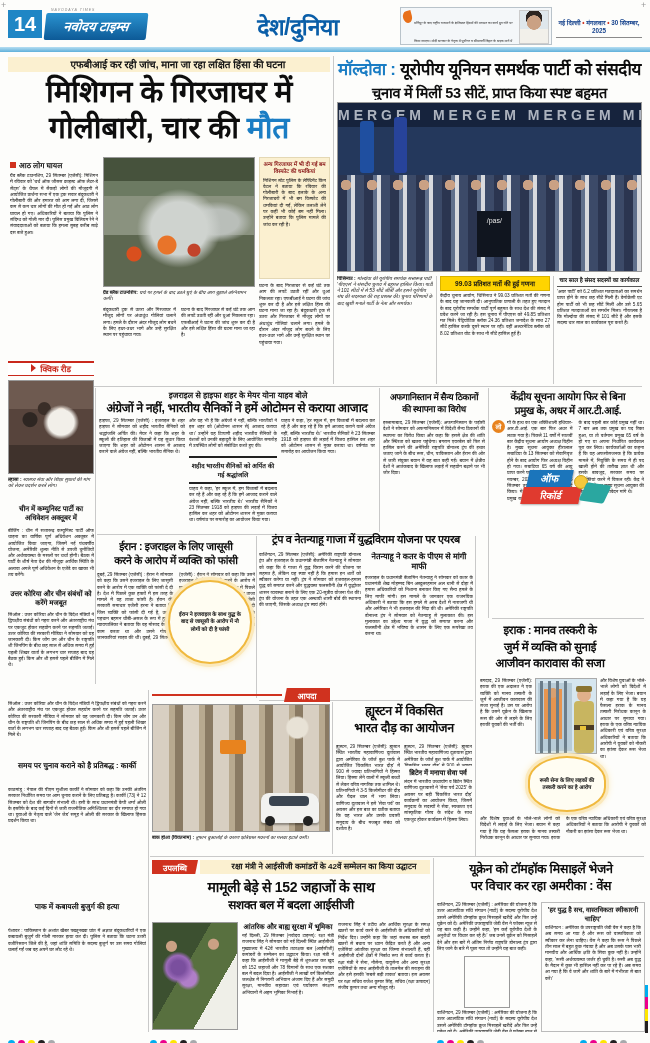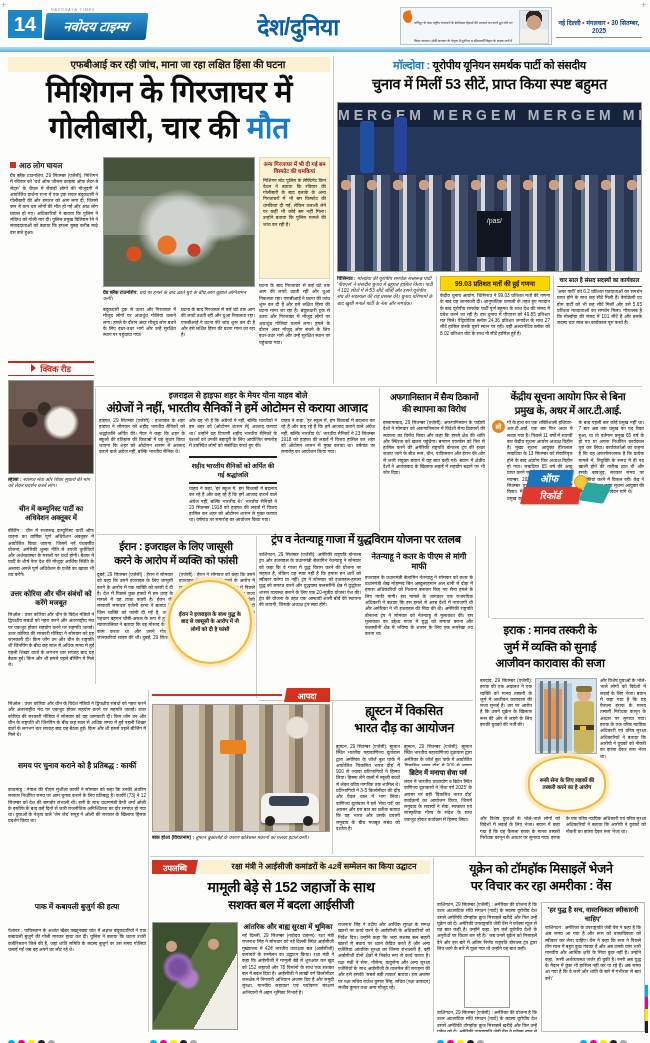--- a/index.html
+++ b/index.html
@@ -97,21 +97,21 @@
 <div class="abs cream" style="left:259px;top:157px;width:71px;height:122px;padding:3px;border:1px solid #e4d8b4;">
   <div class="center" style="font-size:5.6px;font-weight:bold;color:#8b1a1a;line-height:1.3;margin-bottom:2px;">अन्य गिरजाघर में भी दी गई बम विस्फोट की धमकियां</div>
   <div class="bt" style="height:88px;">मिशिगन स्टेट पुलिस के लेफ्टिनेंट किम वेटल ने बताया कि रविवार की गोलीबारी के बाद इलाके के अन्य गिरजाघरों में भी बम विस्फोट की धमकियां दी गईं, लेकिन तलाशी लेने पर कहीं भी कोई बम नहीं मिला। उन्होंने बताया कि पुलिस मामले की जांच कर रही है।</div>
 </div>
 <div class="abs bt" style="left:259px;top:283px;width:71px;height:100px;">
   <span>घटना के बाद गिरजाघर से कई घंटे तक आग की लपटें उठती रहीं और धुआं निकलता रहा। एफबीआई ने घटना की जांच शुरू कर दी है और इसे लक्षित हिंसा की घटना माना जा रहा है।</span> <span>बंदूकधारी ट्रक से उतरा और गिरजाघर में मौजूद लोगों पर अंधाधुंध गोलियां चलाने लगा। हमले के दौरान अंदर मौजूद लोग बचने के लिए इधर-उधर भागे और उन्हें सुरक्षित स्थान पर पहुंचाया गया।</span>
 </div>
 
 <div class="abs vr" style="left:333px;top:56px;height:328px;"></div>
 <div class="abs center" style="left:337px;top:58px;width:305px;height:42px;overflow:hidden;">
-  <div class="hl" style="font-size:11px;line-height:1.45;white-space:nowrap;">
+  <div class="hl" style="font-size:17px;line-height:1.45;white-space:nowrap;">
     <span class="blue">मॉल्दोवा :</span>
     <span>यूरोपीय यूनियन समर्थक पार्टी को संसदीय</span>
   </div>
   <div class="hl" style="font-size:14.5px;line-height:1.4;white-space:nowrap;"><span>चुनाव में मिलीं 53 सीटें, प्राप्त किया स्पष्ट बहुमत</span></div>
 </div>
 <div class="abs photo" style="left:337px;top:102px;width:305px;height:170px;border:1px solid #999;background:linear-gradient(180deg,#16233d 0 14%, #24385c 14% 55%, #31415c 55% 100%);">
   <div style="position:absolute;left:0;top:4px;width:100%;color:#c8cdd6;font-weight:bold;font-size:14px;letter-spacing:4px;white-space:nowrap;overflow:hidden;opacity:.85;">MERGEM   MERGEM   MERGEM   MERGEM</div>
   <div style="position:absolute;left:22px;top:18px;width:14px;height:52px;background:#1f4fa0;border-radius:3px;"></div>
   <div style="position:absolute;left:56px;top:14px;width:13px;height:56px;background:#27439a;border-radius:3px;"></div>
   <div style="position:absolute;left:0;bottom:0;width:100%;height:96px;
@@ -203,21 +203,21 @@
 <div class="abs center" style="left:97px;top:539px;width:158px;overflow:hidden;">
   <div class="hl" style="font-size:10.5px;line-height:1.4;white-space:nowrap;"><span>ईरान : इजराइल के लिए जासूसी</span></div>
   <div class="hl" style="font-size:10.5px;line-height:1.3;white-space:nowrap;"><span>करने के आरोप में व्यक्ति को फांसी</span></div>
 </div>
 <div class="abs bt" style="left:97px;top:572px;width:158px;height:112px;column-count:2;column-gap:6px;">
   <span>दुबई, 29 सितम्बर (एजेंसी) : ईरान ने सोमवार को कहा कि उसने इजराइल के लिए जासूसी करने के आरोप में एक व्यक्ति को फांसी दे दी है। देश में पिछले कुछ हफ्तों में इस तरह के मामले में यह ताजा फांसी है। ईरान की सरकारी समाचार एजेंसी इरना ने बताया कि जिस व्यक्ति को फांसी दी गई है, उसकी पहचान बहमन चौबी-असल के रूप में हुई है। न्यायपालिका ने बताया कि वह मोसाद के लिए काम करता था और उसने गोपनीय जानकारियां साझा की थीं।</span> <span>दुबई, 29 सितम्बर (एजेंसी) : ईरान ने सोमवार को कहा कि उसने इजराइल के लिए जासूसी करने के आरोप में एक व्यक्ति को फांसी दे दी है। देश में पिछले कुछ हफ्तों में इस तरह के मामले में यह ताजा फांसी है। ईरान की सरकारी समाचार एजेंसी इरना ने बताया कि जिस व्यक्ति को फांसी दी गई है, उसकी पहचान बहमन चौबी-असल के रूप में हुई है। न्यायपालिका ने बताया कि वह मोसाद के लिए काम करता था और उसने गोपनीय जानकारियां साझा की थीं।</span>
 </div>
 <div class="abs pullquote" style="left:168px;top:580px;width:84px;height:84px;">ईरान ने इजराइल के साथ युद्ध के बाद से जासूसी के आरोप में नौ लोगों को दी है फांसी</div>
 
 <div class="abs vr" style="left:256px;top:536px;height:162px;"></div>
-<div class="abs center hl" style="left:259px;top:531px;width:214px;font-size:11px;white-space:nowrap;overflow:hidden;">ट्रंप व नेतन्याहू गाजा में युद्धविराम योजना पर रतलब</div>
+<div class="abs center hl" style="left:259px;top:531px;width:214px;font-size:11px;white-space:nowrap;overflow:hidden;">ट्रंप व नेतन्याहू गाजा में युद्धविराम योजना पर एयरब</div>
 <div class="abs bt" style="left:259px;top:552px;width:102px;height:146px;">वाशिंगटन, 29 सितम्बर (एजेंसी): अमेरिकी राष्ट्रपति डोनाल्ड ट्रंप और इजराइल के प्रधानमंत्री बेंजामिन नेतन्याहू ने सोमवार को कहा कि वे गाजा में युद्ध विराम करने की योजना पर सहमत हैं, लेकिन यह स्पष्ट नहीं है कि हमास इन शर्तों को स्वीकार करेगा या नहीं। ट्रंप ने सोमवार को इजराइल-हमास युद्ध को समाप्त करने और युद्धग्रस्त फलस्तीनी क्षेत्र में युद्धोत्तर शासन व्यवस्था बनाने के लिए एक 20-सूत्रीय योजना पेश की। ट्रंप की योजना के तहत एक अस्थायी शासी बोर्ड की स्थापना की जाएगी, जिसके अध्यक्ष ट्रंप स्वयं होंगे।</div>
 <div class="abs" style="left:365px;top:552px;width:108px;height:146px;overflow:hidden;">
   <div class="subhead" style="font-size:8px;line-height:1.3;margin-bottom:2px;">नेतन्याहू ने कतर के पीएम से मांगी माफी</div>
   <div class="bt" style="height:126px;">इजराइल के प्रधानमंत्री बेंजामिन नेतन्याहू ने सोमवार को कतर के प्रधानमंत्री शेख मोहम्मद बिन अब्दुलरहमान अल थानी से दोहा में हमास अधिकारियों को निशाना बनाकर किए गए सैन्य हमले के लिए माफी मांगी। इस मामले के जानकार एक राजनयिक अधिकारी ने बताया कि इस हमले से अरब देशों में नाराजगी थी और अमेरिका ने भी इजराइल की निंदा की थी। अमेरिकी राष्ट्रपति डोनाल्ड ट्रंप ने सोमवार को नेतन्याहू से मुलाकात की। इस मुलाकात का उद्देश्य गाजा में युद्ध को समाप्त करना और फलस्तीनी क्षेत्र में भविष्य के शासन के लिए एक रूपरेखा तय करना था।</div>
 </div>
 <div class="abs vr" style="left:475px;top:536px;height:320px;"></div>
 <div class="abs hr" style="left:259px;top:700px;width:214px;"></div>
 
 <div class="abs center" style="left:467px;top:622px;width:166px;overflow:hidden;">
   <div class="hl" style="font-size:11.5px;line-height:1.45;white-space:nowrap;"><span>इराक : मानव तस्करी के</span></div>

